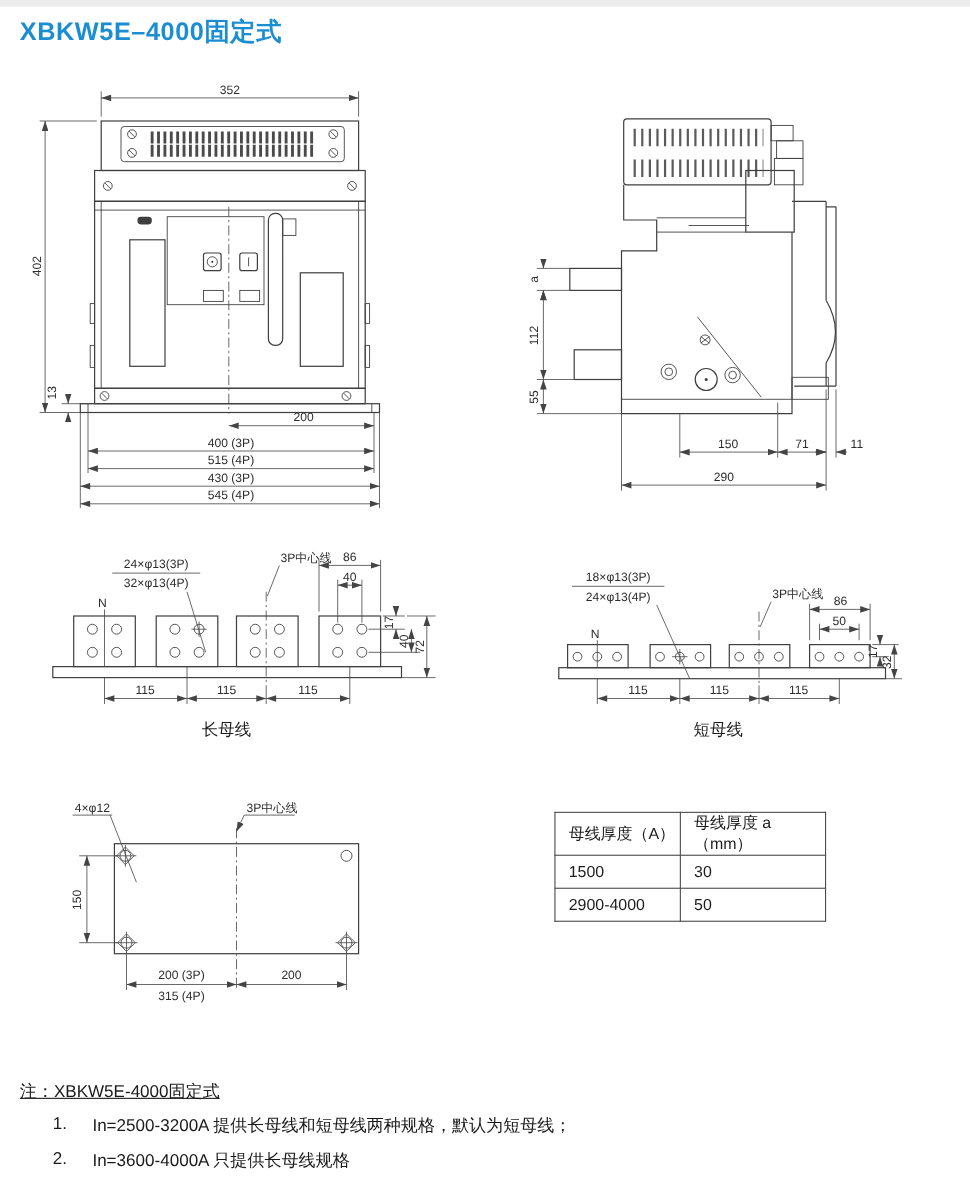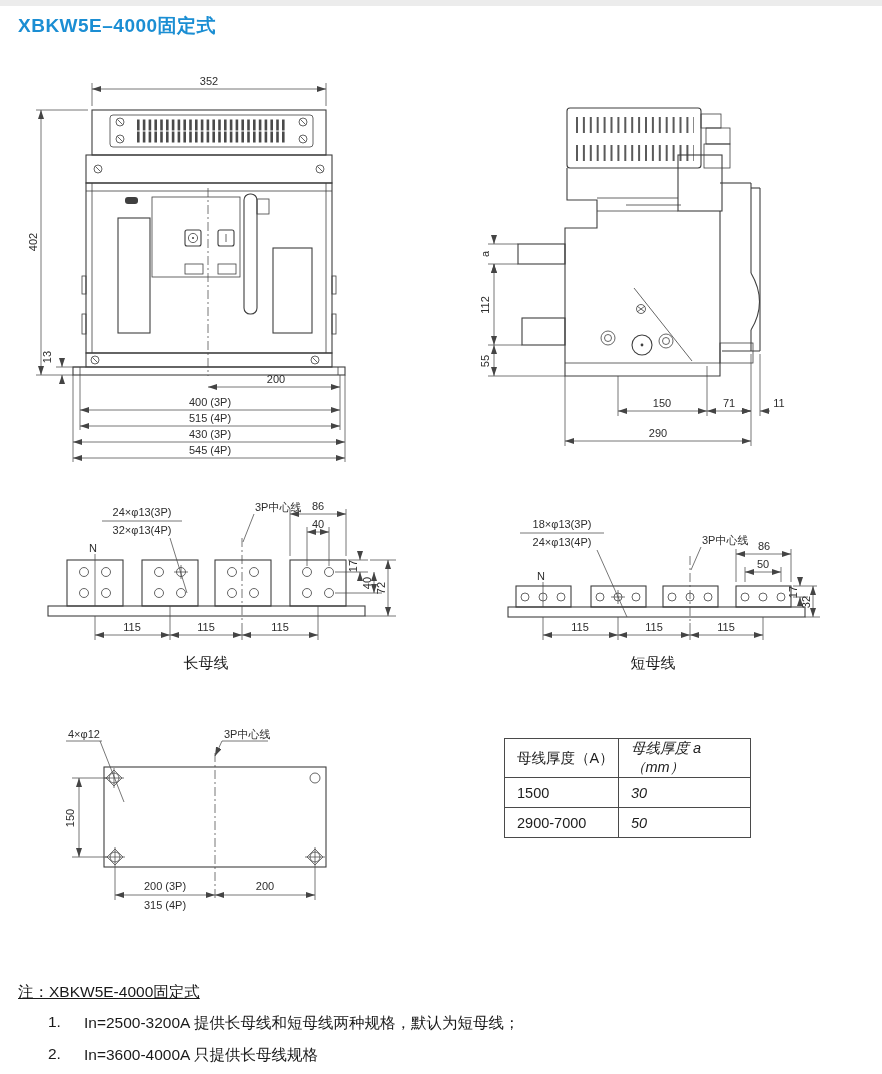--- a/index.html
+++ b/index.html
@@ -1,35 +1,35 @@
 <!DOCTYPE html>
 <html><head>
 <meta charset="utf-8">
 <style>
   html,body{margin:0;padding:0;background:#fff;}
   body{width:882px;height:1074px;position:relative;overflow:hidden;
        font-family:"Liberation Sans",sans-serif;color:#222;}
   .top-edge{position:absolute;left:0;top:0;width:882px;height:6px;background:#ececec;}
-  .title{position:absolute;left:18px;top:13px;font-size:19px;font-weight:bold;
+  .title{position:absolute;left:18px;top:13px;font-size:23px;font-weight:bold;
          color:#1b8ed3;letter-spacing:0.5px;}
   svg.draw{position:absolute;}
   .ol{fill:none;stroke:#3f3f3f;stroke-width:1.1;}
   .ol2{fill:none;stroke:#3f3f3f;stroke-width:0.8;}
   .tl{fill:none;stroke:#4a4a4a;stroke-width:0.75;}
   .cl{fill:none;stroke:#4a4a4a;stroke-width:0.75;stroke-dasharray:9 3 2 3;}
   .slot{fill:none;stroke:#5a5a5a;stroke-width:16;stroke-dasharray:2 4.9;}
   .teeth{fill:none;stroke:#4a4a4a;stroke-width:11;stroke-dasharray:2.6 3.2;}
   .dt{font:11px "Liberation Sans",sans-serif;fill:#2d2d2d;}
   .cap{font:15px "Liberation Sans",sans-serif;fill:#1d1d1d;}
   .fillb{fill:#3f3f3f;stroke:none;}
   .spec-table{position:absolute;left:504px;top:738px;border-collapse:collapse;}
   .spec-table td{border:1.2px solid #4a4a4a;font-size:14.5px;color:#1d1d1d;
        padding:0 0 0 12px;height:29px;}
   .spec-table td.c1{width:101px;}
-  .spec-table td.c2{width:119px;font-style:italic;}
+  .spec-table td.c2{width:119px;}
   .notes{position:absolute;left:18px;top:982px;font-size:15.5px;color:#1a1a1a;}
   .notes .nh{margin:0 0 10px 0;text-decoration:underline;}
   .notes .ni{display:flex;margin:0 0 11px 0;}
   .notes .num{width:36px;margin-left:30px;}
 </style>
 </head>
 <body>
 
 <div class="top-edge"></div>
 <div class="title">XBKW5E–4000固定式</div>
@@ -389,21 +389,21 @@
   <tbody>
     <tr>
       <td class="c1">母线厚度（A）</td>
       <td class="c2">母线厚度 a（mm）</td>
     </tr>
     <tr>
       <td class="c1">1500</td>
       <td class="c2">30</td>
     </tr>
     <tr>
-      <td class="c1">2900-7000</td>
+      <td class="c1">2900-4000</td>
       <td class="c2">50</td>
     </tr>
   </tbody>
 </table>
 
 <div class="notes">
   <div class="nh">注：XBKW5E-4000固定式</div>
   <div class="ni">
     <span class="num">1.</span>
     <span>In=2500-3200A 提供长母线和短母线两种规格，默认为短母线；</span>

